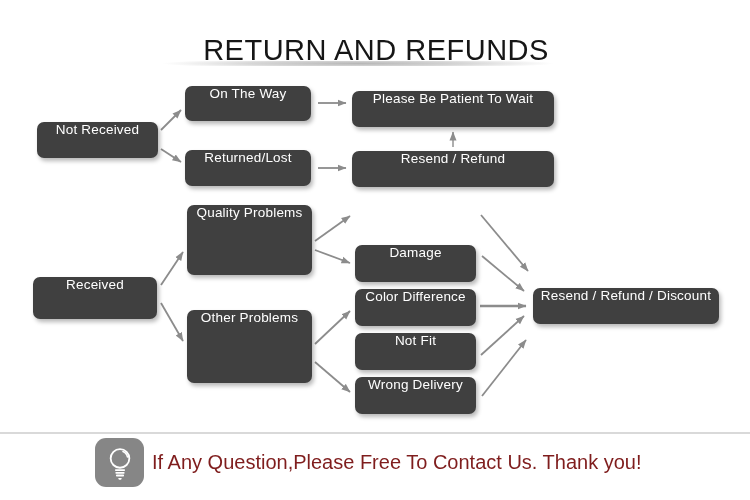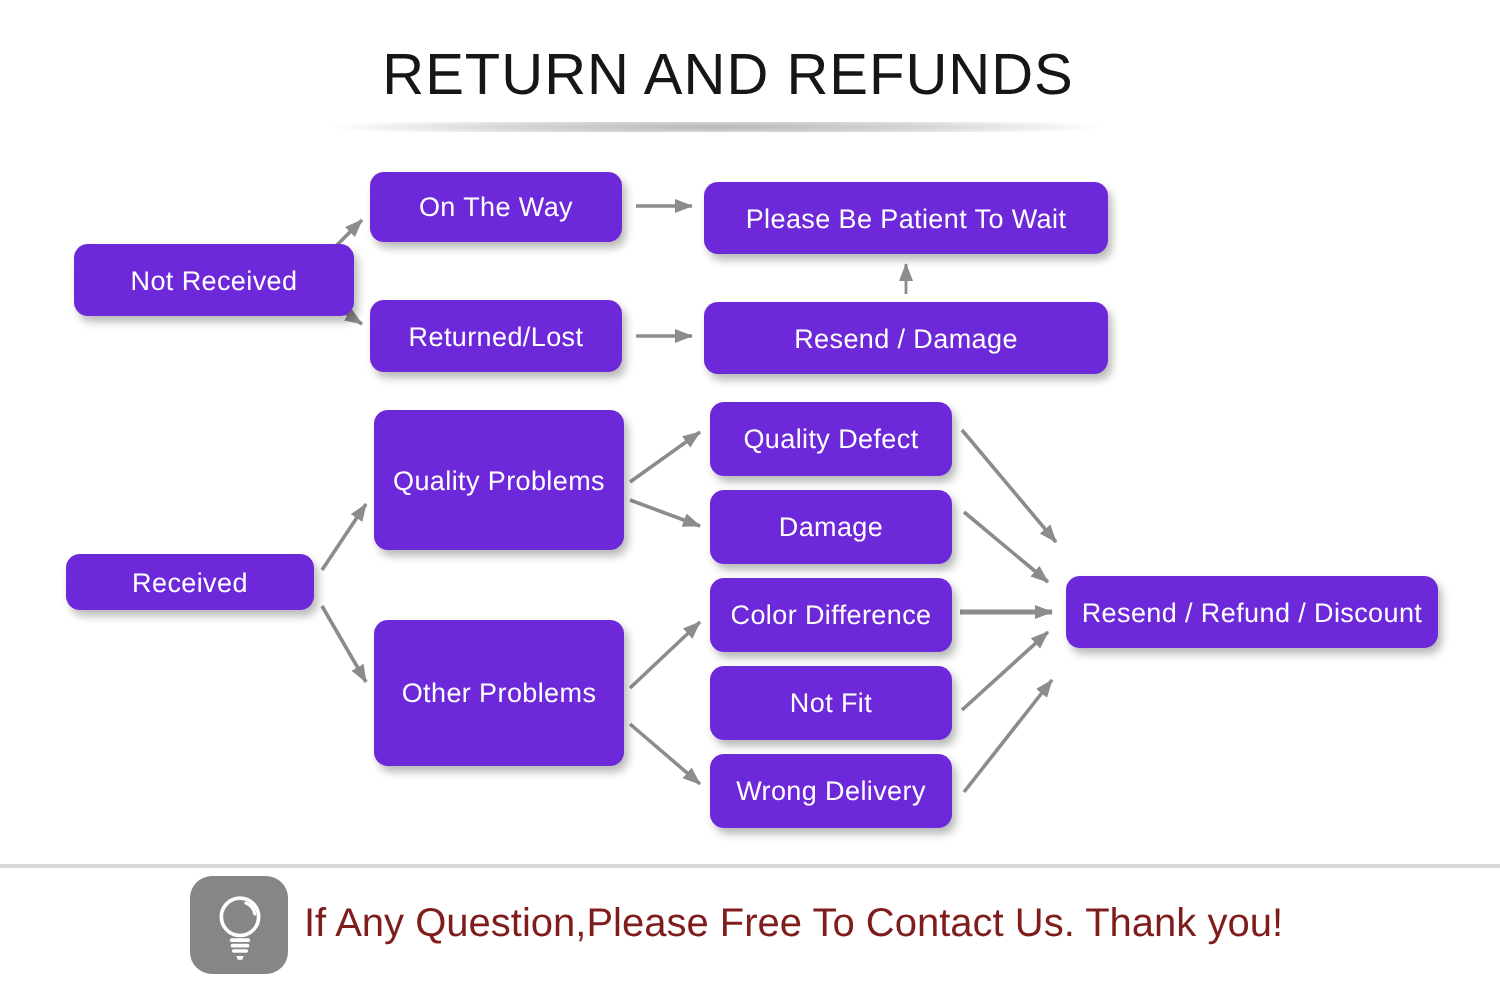--- a/index.html
+++ b/index.html
@@ -1,33 +1,33 @@
 <!DOCTYPE html>
 <html><head>
 <meta charset="utf-8">
 <style>
   html,body{margin:0;padding:0;background:#ffffff;}
   .stage{
     position:relative;width:750px;height:500px;background:#ffffff;overflow:hidden;
     font-family:"Liberation Sans","DejaVu Sans",sans-serif;
   }
   .page-title{
-    position:absolute;top:16px;left:0;width:720px;margin:4px;
+    position:absolute;top:16px;left:0;width:720px;margin:16px;
     text-align:center;font-size:29px;line-height:36px;font-weight:500;
     letter-spacing:0.5px;color:#161616;
   }
   .title-divider{
     position:absolute;top:61px;left:158px;width:400px;height:5px;
     background:radial-gradient(ellipse 50% 100% at 50% 50%, #b7b7b7 0%, rgba(183,183,183,0.55) 55%, rgba(183,183,183,0) 98%);
     border-radius:3px;
   }
   .edges{position:absolute;left:0;top:0;width:750px;height:500px;}
   .node{
-    position:absolute;background:#6d28d9;border-radius:7px;color:#ffffff;
-    display:flex;align-items:center;justify-content:center;text-align:center;
+    position:absolute;background:#404040;border-radius:7px;color:#ffffff;
+    display:flex;justify-content:center;text-align:center;
     font-size:13.5px;letter-spacing:0.2px;
     box-shadow:2px 3px 4px rgba(0,0,0,0.28);
   }
   .footer-line{position:absolute;left:0;top:432px;width:750px;height:2px;background:#d9d9d9;}
   .footer-icon{
     position:absolute;left:95px;top:438px;width:49px;height:49px;
     background:#868686;border-radius:11px;
     display:flex;align-items:center;justify-content:center;
   }
   .footer-text{
@@ -60,55 +60,52 @@
       <line x1="315" y1="250" x2="350" y2="263" stroke="#8c8c8c" stroke-width="1.8" marker-end="url(#ah)"></line>
       <line x1="315" y1="344" x2="350" y2="311" stroke="#8c8c8c" stroke-width="1.8" marker-end="url(#ah)"></line>
       <line x1="315" y1="362" x2="350" y2="392" stroke="#8c8c8c" stroke-width="1.8" marker-end="url(#ah)"></line>
       <line x1="481" y1="215" x2="528" y2="271" stroke="#8c8c8c" stroke-width="1.8" marker-end="url(#ah)"></line>
       <line x1="482" y1="256" x2="524" y2="291" stroke="#8c8c8c" stroke-width="1.8" marker-end="url(#ah)"></line>
       <line x1="480" y1="306" x2="526" y2="306" stroke="#8c8c8c" stroke-width="2.6" marker-end="url(#ah)"></line>
       <line x1="481" y1="355" x2="524" y2="316" stroke="#8c8c8c" stroke-width="1.8" marker-end="url(#ah)"></line>
       <line x1="482" y1="396" x2="526" y2="340" stroke="#8c8c8c" stroke-width="1.8" marker-end="url(#ah)"></line>
     </svg>
 
-  <div class="node" style="left:37px;top:122px;width:140px;height:36px">
+  <div class="node" style="left:37px;top:122px;width:121px;height:36px">
     <span>Not Received</span>
   </div>
 
   <div class="node" style="left:185px;top:86px;width:126px;height:35px">
     <span>On The Way</span>
   </div>
 
   <div class="node" style="left:185px;top:150px;width:126px;height:36px">
     <span>Returned/Lost</span>
   </div>
 
   <div class="node" style="left:352px;top:91px;width:202px;height:36px">
     <span>Please Be Patient To Wait</span>
   </div>
 
   <div class="node" style="left:352px;top:151px;width:202px;height:36px">
-    <span>Resend / Damage</span>
+    <span>Resend / Refund</span>
   </div>
 
-  <div class="node" style="left:33px;top:277px;width:124px;height:28px">
+  <div class="node" style="left:33px;top:277px;width:124px;height:42px">
     <span>Received</span>
   </div>
 
   <div class="node" style="left:187px;top:310px;width:125px;height:73px">
     <span>Other Problems</span>
   </div>
 
   <div class="node" style="left:187px;top:205px;width:125px;height:70px">
     <span>Quality Problems</span>
   </div>
 
-  <div class="node" style="left:355px;top:201px;width:121px;height:37px">
-    <span>Quality Defect</span>
-  </div>
 
   <div class="node" style="left:355px;top:245px;width:121px;height:37px">
     <span>Damage</span>
   </div>
 
   <div class="node" style="left:355px;top:289px;width:121px;height:37px">
     <span>Color Difference</span>
   </div>
 
   <div class="node" style="left:355px;top:333px;width:121px;height:37px">

